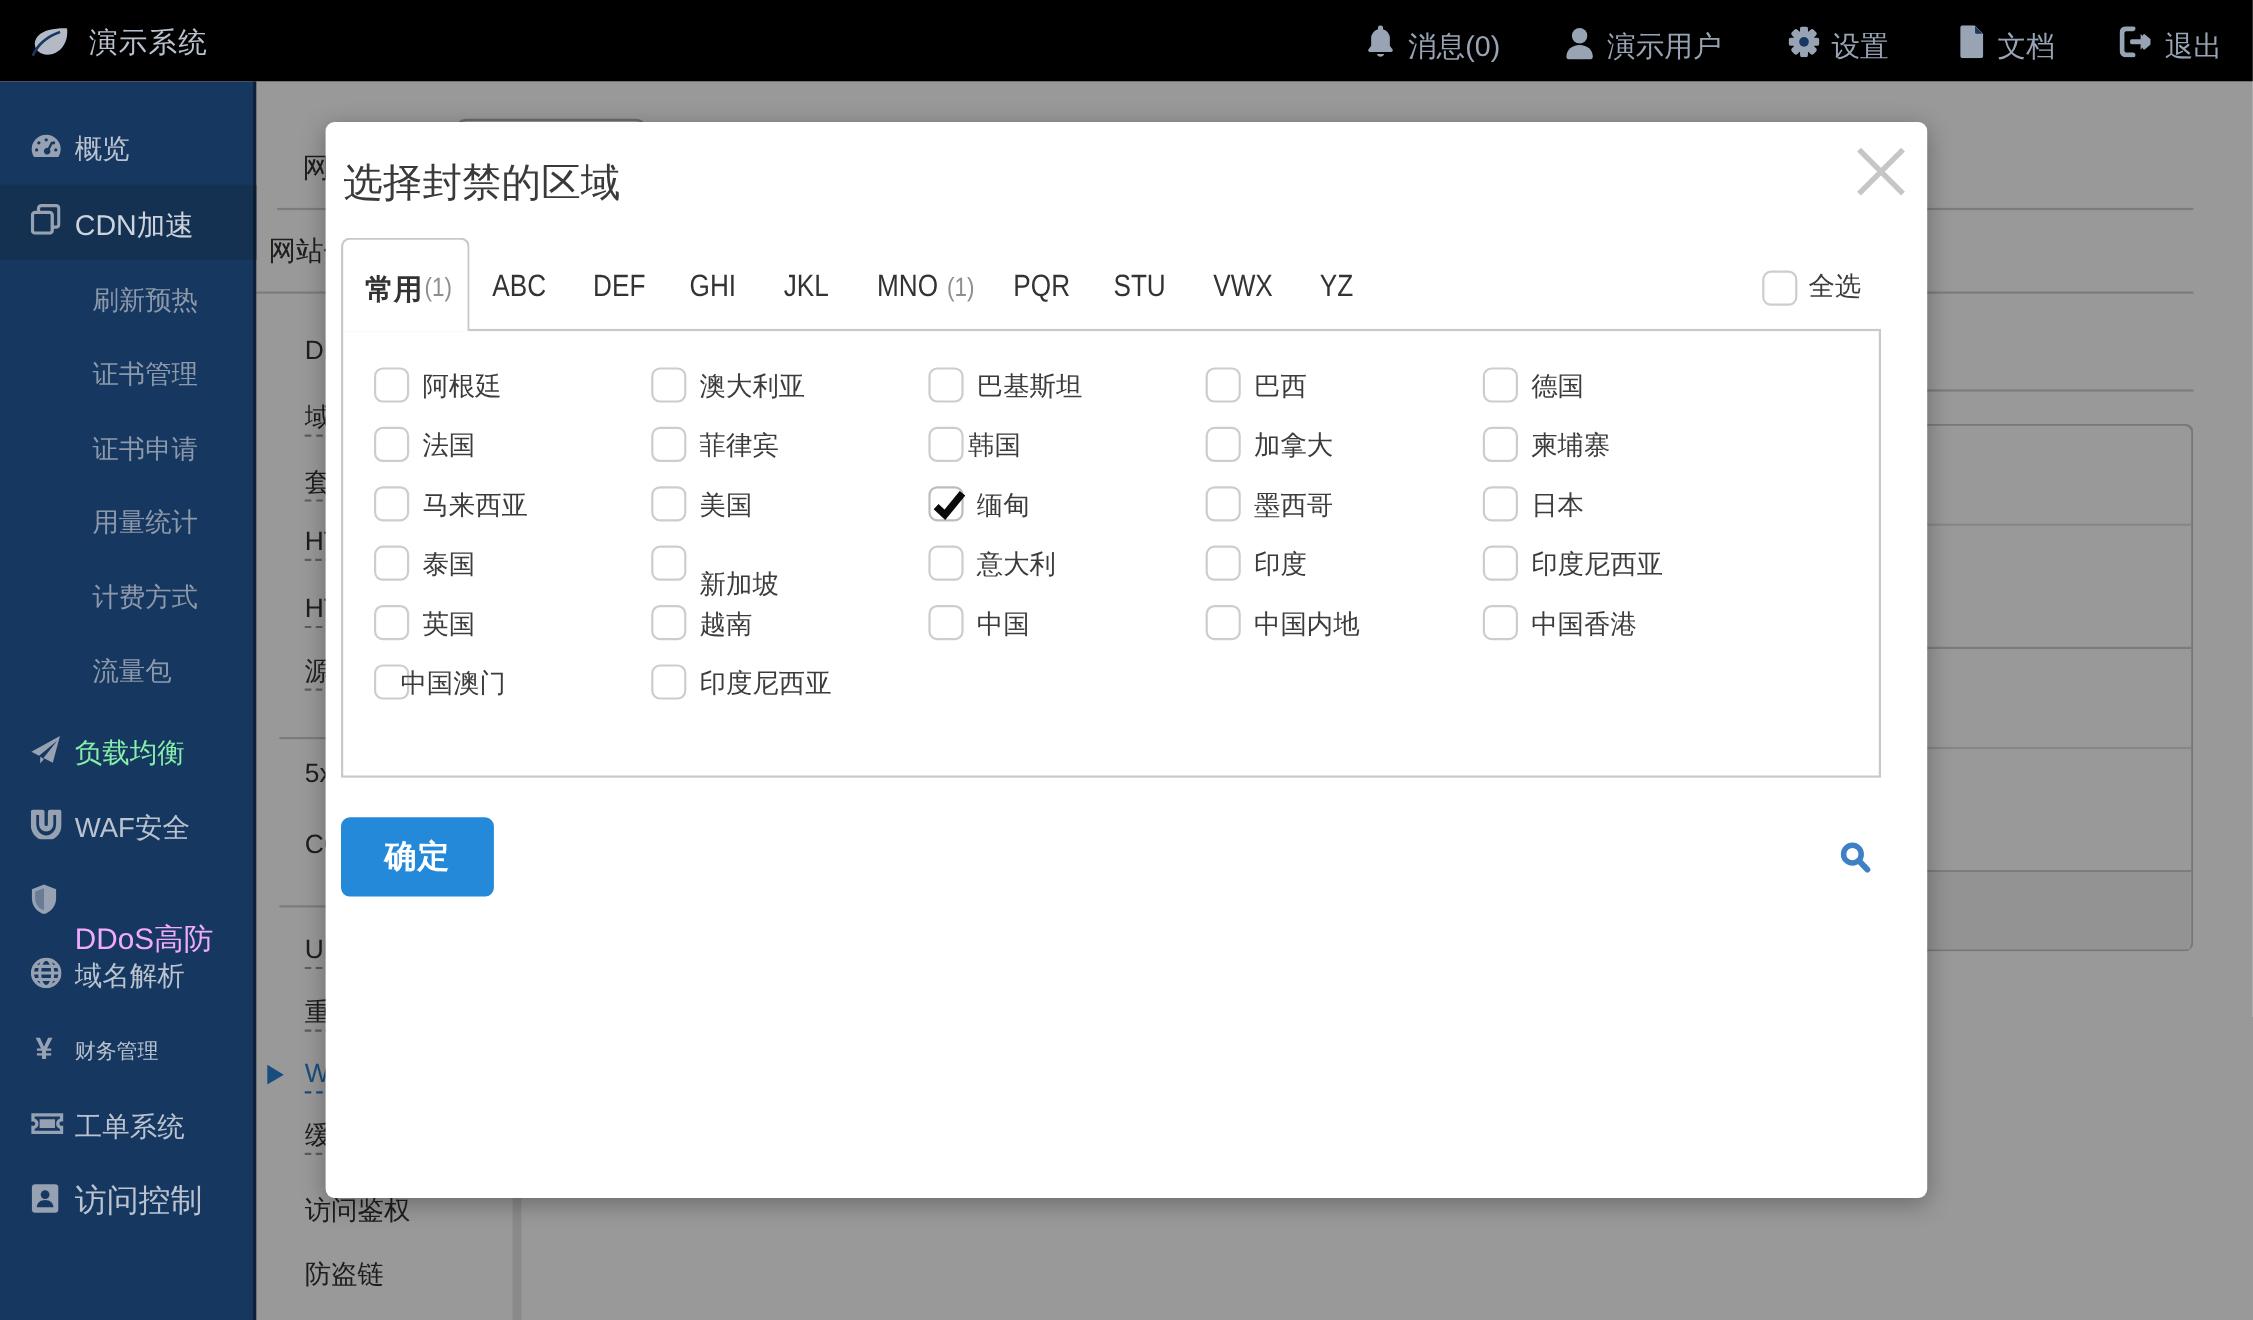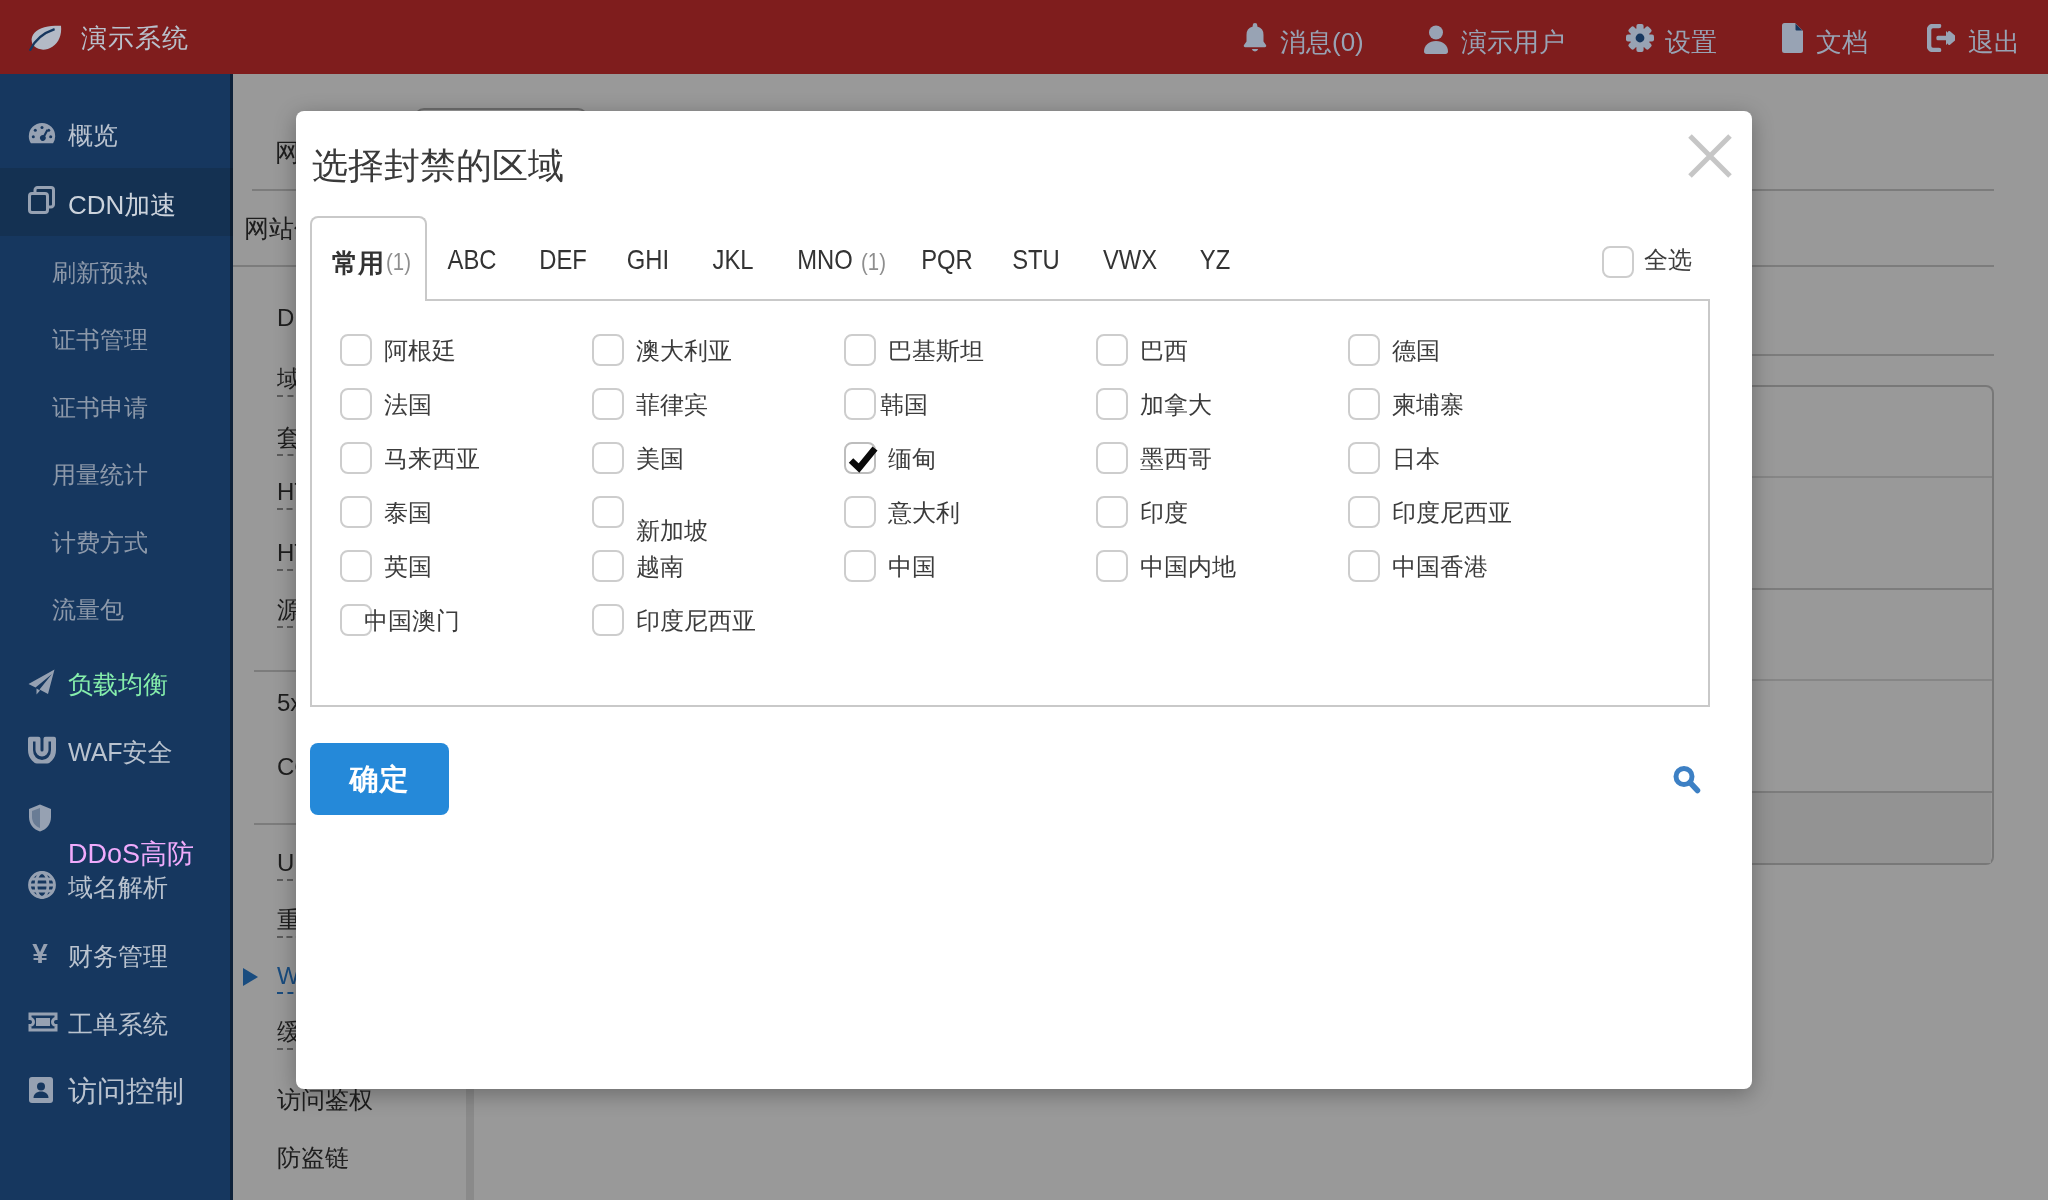--- a/index.html
+++ b/index.html
@@ -1,21 +1,21 @@
 <!DOCTYPE html>
 <html><head><meta charset="utf-8">
 <style>
 *{margin:0;padding:0;box-sizing:border-box}
 html,body{width:2048px;height:1200px;overflow:hidden;font-family:"Liberation Sans",sans-serif;background:#fff}
 .abs{position:absolute}
-#topbar{position:absolute;left:0;top:0;width:2048px;height:74px;background:#7f1d1d;z-index:5}
+#topbar{position:absolute;left:0;top:0;width:2048px;height:74px;background:#000000;z-index:5}
 #sidebar{position:absolute;left:0;top:74px;width:233px;height:1126px;background:#16375f;z-index:4}
 #brand{position:absolute;left:81px;top:21px;font-size:26px;color:#b9c1cc;letter-spacing:1px}
 .navitem{position:absolute;top:5px;height:74px;display:flex;align-items:center;color:#98a3b4;font-size:26px}
-.subitem{position:absolute;left:52px;color:#8d99aa;font-size:24px;transform:translateY(-50%)}
+.subitem{position:absolute;left:84px;color:#8d99aa;font-size:24px;transform:translateY(-50%)}
 #activeband{position:absolute;left:0;top:94px;width:233px;height:68px;background:#143152}
 #content{position:absolute;left:233px;top:74px;width:1815px;height:1126px;background:#fff;z-index:1;color:#333}
 #overlay{position:absolute;left:230px;top:74px;width:1818px;height:1126px;background:rgba(0,0,0,0.4);z-index:6}
 #modal{position:absolute;left:296px;top:111px;width:1456px;height:978px;background:#fff;border-radius:8px;box-shadow:0 5px 22px rgba(0,0,0,.30);z-index:7}
 #mtitle{position:absolute;left:312px;top:142px;font-size:36px;color:#3a3a3a;z-index:8}
 #closex{position:absolute;left:1688px;top:134px;z-index:8}
 .tabtxt{position:absolute;top:246px;font-size:26px;color:#333;z-index:9}
 .tabtxt.lat{font-size:28px;top:244px;transform:translateX(-50%) scaleX(0.85);transform-origin:center}
 .tabtxt.one{font-size:24px;color:#8e8e8e;top:248px;transform:scaleX(.85);transform-origin:left}
 #activetab{position:absolute;left:310px;top:216px;width:117px;height:85px;background:#fff;border:2px solid #c9c9c9;border-bottom:none;border-radius:8px 8px 0 0;z-index:9}
@@ -144,21 +144,21 @@
 <div class="abs" style="left:68px;top:780px;transform:translateY(-50%);font-size:27px;color:#f0abfc">DDoS高防</div>
 <div class="abs" style="left:28px;top:813px;transform:translateY(-50%)"><svg width="28" height="28" viewBox="0 0 28 28">
         <circle cx="14" cy="14" r="12.5" stroke="#96a1b2" stroke-width="2.8" fill="none"></circle>
         <ellipse cx="14" cy="14" rx="6" ry="12.5" stroke="#96a1b2" stroke-width="2.8" fill="none"></ellipse>
         <path d="M1.5 14h25M3 8h22M3 20h22" stroke="#96a1b2" stroke-width="2.8"></path>
       </svg></div>
 <div class="abs" style="left:68px;top:813px;transform:translateY(-50%);font-size:25px;color:#bac3cf">域名解析</div>
 <div class="abs" style="left:28px;top:882px;transform:translateY(-50%)"><svg width="24" height="28" viewBox="0 0 24 28">
         <text x="12" y="23" font-size="28" font-weight="bold" fill="#96a1b2" text-anchor="middle" font-family="Liberation Sans">¥</text>
       </svg></div>
-<div class="abs" style="left:68px;top:882px;transform:translateY(-50%);font-size:25px;color:#bac3cf">财务管理</div>
+<div class="abs" style="left:68px;top:882px;transform:translateY(-50%);font-size:19px;color:#bac3cf">财务管理</div>
 <div class="abs" style="left:28px;top:950px;transform:translateY(-50%)"><svg width="30" height="24" viewBox="0 0 30 24">
         <path d="M2 4h26a0 0 0 0 1 0 0 v4.5a3.5 3.5 0 0 0 0 7V20H2v-4.5a3.5 3.5 0 0 0 0-7Z" fill="none" stroke="#96a1b2" stroke-width="3"></path>
         <rect x="8" y="8" width="14" height="8" fill="#96a1b2"></rect>
       </svg></div>
 <div class="abs" style="left:68px;top:950px;transform:translateY(-50%);font-size:25px;color:#bac3cf">工单系统</div>
 <div class="abs" style="left:28px;top:1018px;transform:translateY(-50%)"><svg width="26" height="28" viewBox="0 0 26 28">
         <rect x="1" y="1" width="24" height="26" rx="3" fill="#96a1b2"></rect>
         <circle cx="13" cy="10.5" r="4" fill="#16375f"></circle>
         <path d="M5.5 22c0-4 3.3-6.5 7.5-6.5s7.5 2.5 7.5 6.5Z" fill="#16375f"></path>
       </svg></div>

